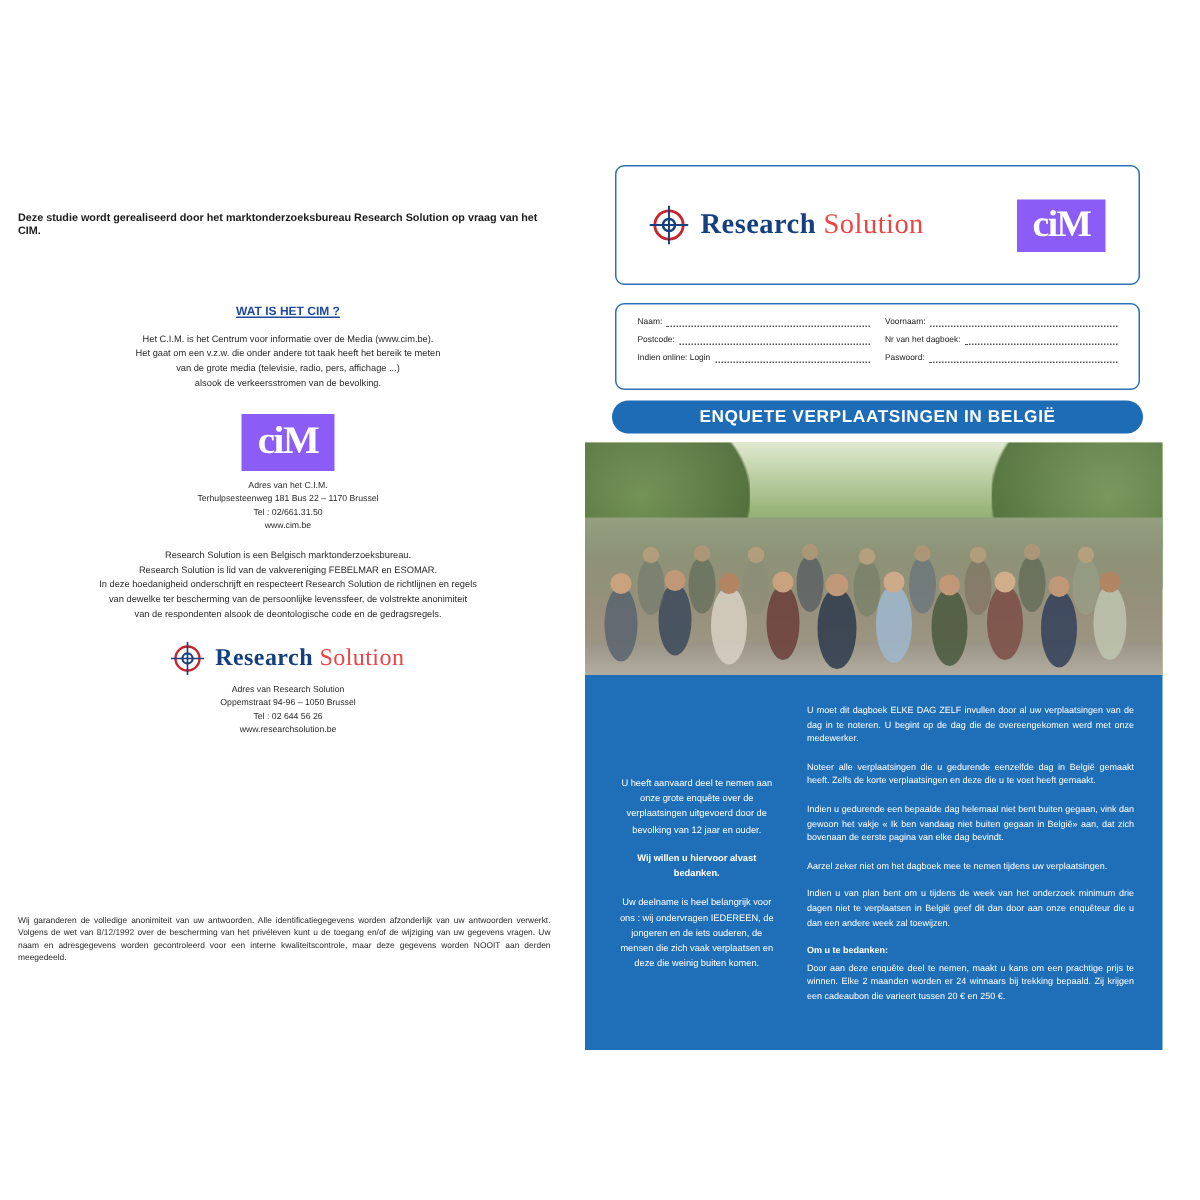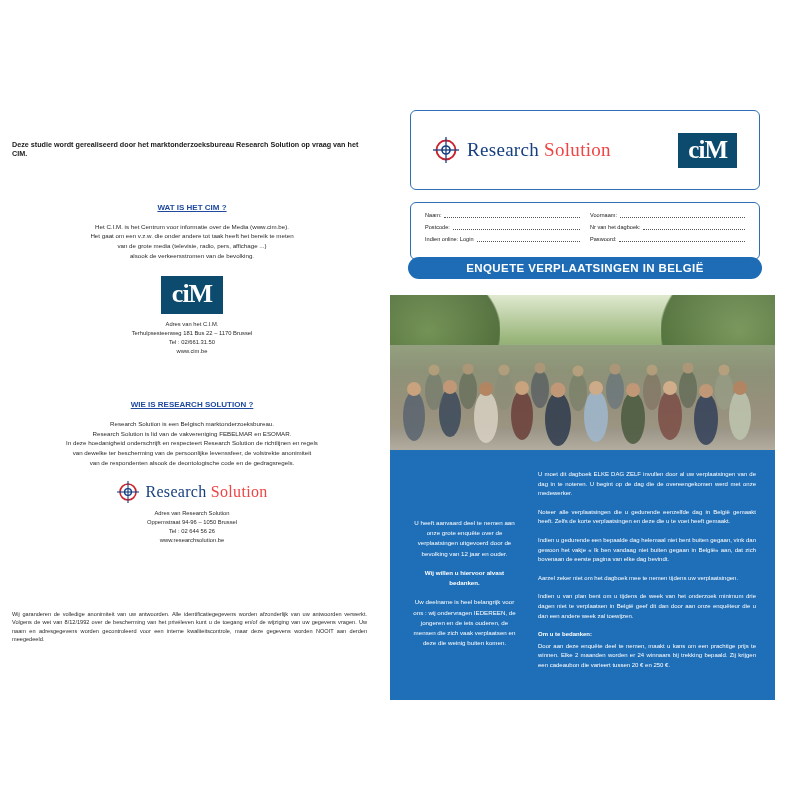--- a/index.html
+++ b/index.html
@@ -54,21 +54,21 @@
     text-align: center;
     line-height: 1.55;
     margin-top: 6px;
   }
   .cim-logo-wrap {
     text-align: center;
     margin-top: 16px;
   }
   .cim-logo {
     display: inline-block;
-    background: #0c4a6e;
+    background: #8b5cf6;
     color: #ffffff;
     font-family: "Liberation Serif", serif;
     font-size: 26px;
     font-weight: bold;
     letter-spacing: -1px;
     padding: 5px 11px 7px 11px;
     line-height: 1;
     position: relative;
   }
 
@@ -84,21 +84,21 @@
     width: 22px;
     height: 22px;
     position: relative;
   }
   .rs-text {
     font-family: "Liberation Serif", serif;
     font-size: 16px;
     color: #163f80;
     letter-spacing: 0.3px;
   }
-  .rs-text .bold { font-weight: normal; }
+  .rs-text .bold { font-weight: bold; }
   .rs-text .thin { font-weight: normal; color: #ef4444; }
 
   .disclaimer {
     position: absolute;
     left: 0;
     top: 470px;
     width: 355px;
     font-size: 5.6px;
     color: #2a2a2a;
     line-height: 1.5;
@@ -171,21 +171,21 @@
   .form-label { white-space: nowrap; }
   .dots {
     flex: 1;
     border-bottom: 1px dotted #555;
     height: 6px;
   }
 
   .banner {
     position: absolute;
     left: 18px;
-    top: 152px;
+    top: 162px;
     width: 354px;
     height: 22px;
     background: #1d6cb5;
     border-radius: 11px;
     color: #ffffff;
     font-size: 11.5px;
     font-weight: bold;
     letter-spacing: 0.4px;
     display: flex;
     align-items: center;
@@ -288,21 +288,20 @@
 
     <div class="cim-logo-wrap">
       <span class="cim-logo">ciM</span>
     </div>
 
     <div class="addr-block" style="white-space: pre-line;">Adres van het C.I.M.
 Terhulpsesteenweg 181 Bus 22 – 1170 Brussel
 Tel : 02/661.31.50
 www.cim.be</div>
 
-    <div class="sec-title">WIE IS RESEARCH SOLUTION ?</div>
     <div class="sec-body" style="white-space: pre-line;">Research Solution is een Belgisch marktonderzoeksbureau.
 Research Solution is lid van de vakvereniging  FEBELMAR en ESOMAR.
 In deze hoedanigheid onderschrijft en respecteert Research Solution de richtlijnen en regels
 van dewelke ter bescherming van de persoonlijke levenssfeer, de volstrekte anonimiteit
 van de respondenten alsook de deontologische code en de gedragsregels.</div>
 
     <div class="rs-logo">
       <span class="rs-mark">
         <svg width="22" height="22" viewBox="0 0 22 22">
           <circle cx="11" cy="11" r="8" fill="none" stroke="#c9232d" stroke-width="1.6"></circle>

